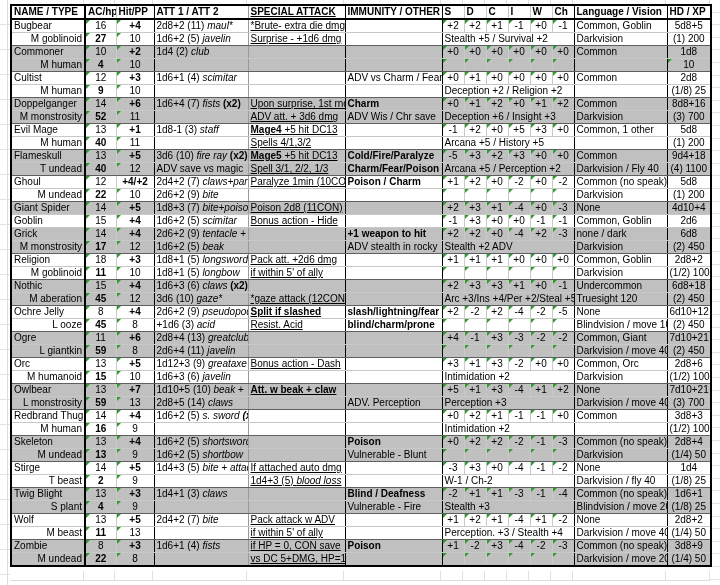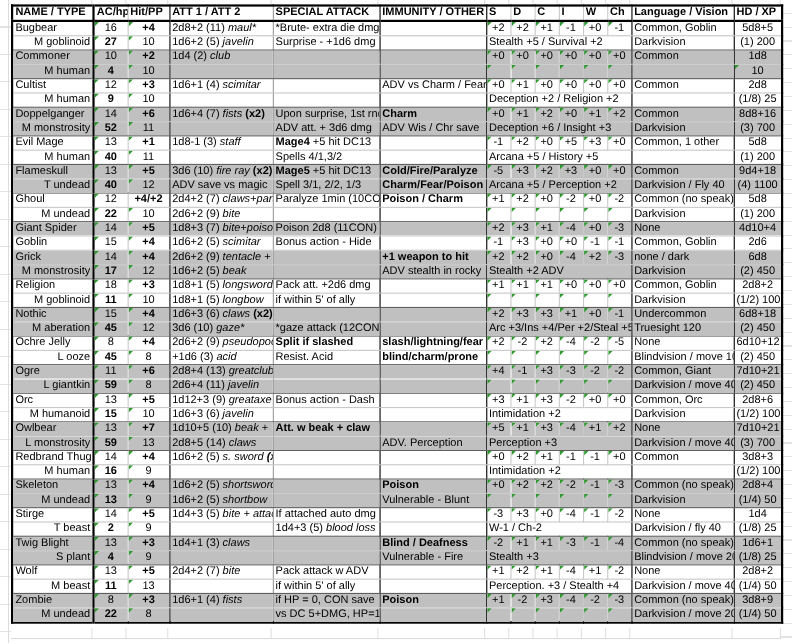--- a/index.html
+++ b/index.html
@@ -26,21 +26,21 @@
     vertical-align:middle;font-weight:normal;position:relative;box-sizing:border-box;}
   thead th{font-weight:bold;text-align:left;border-bottom:2px solid var(--dark);height:12px;}
   tr.line1 td{border-bottom:1px solid #c8c8c8;}
   tr.line2 td{border-bottom:1px solid #5f5f5f;}
   tr.shaded td{background:var(--shade);}
   
   .c-name{border-right:2px solid var(--dark);}
   .c-ac{border-right:1px solid var(--grid);}
   .c-hit{border-right:1px solid var(--dark);}
   .c-att{border-right:1px solid #9a9a9a;}
-  .c-sp{border-right:1px solid var(--dark);}
+  .c-sp{border-right:1px solid var(--dark);text-decoration:underline;}
   .c-imm{border-right:1px solid var(--dark);}
   .c-ab{border-right:1px solid var(--grid);}
   .c-ab2{border-right:1px solid var(--dark);}
   .c-lang{border-right:1px solid var(--dark);}
   .c-hd{border-right:none;}
   .skills{border-right:1px solid var(--dark);text-align:left;}
   .al{text-align:left}.ar{text-align:right}.ctr{text-align:center}
   .bold{font-weight:bold}
   .it{font-style:italic}
   .bd{font-weight:bold}

